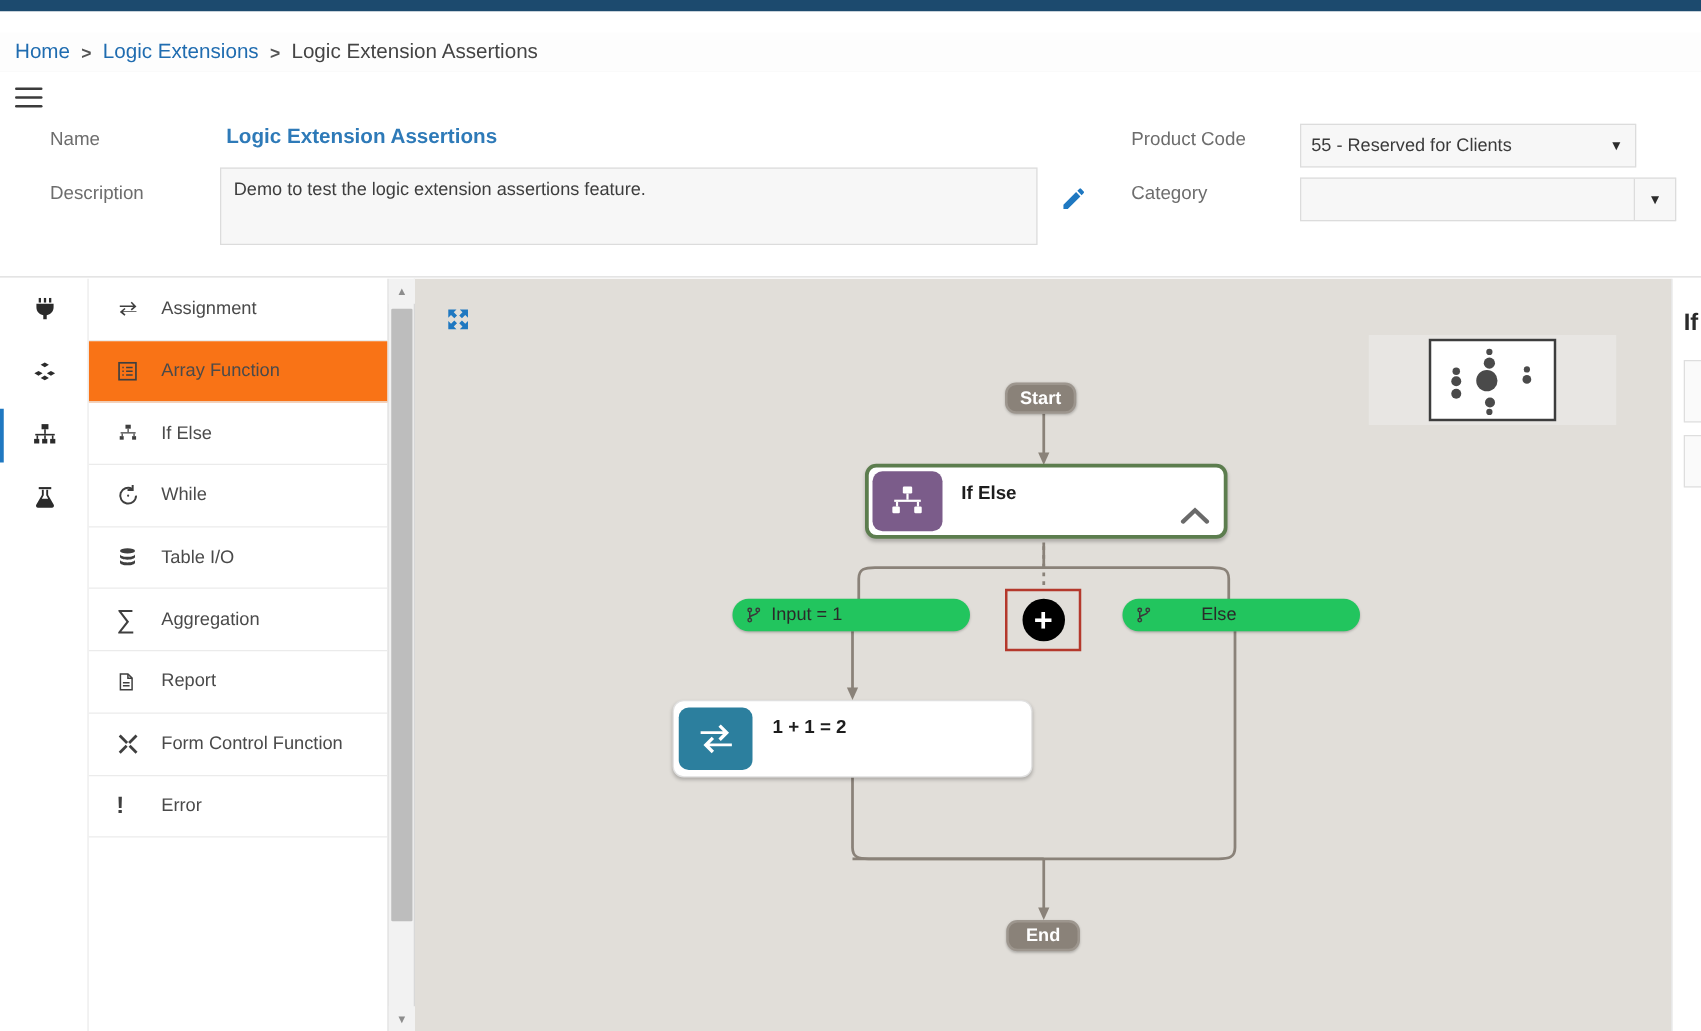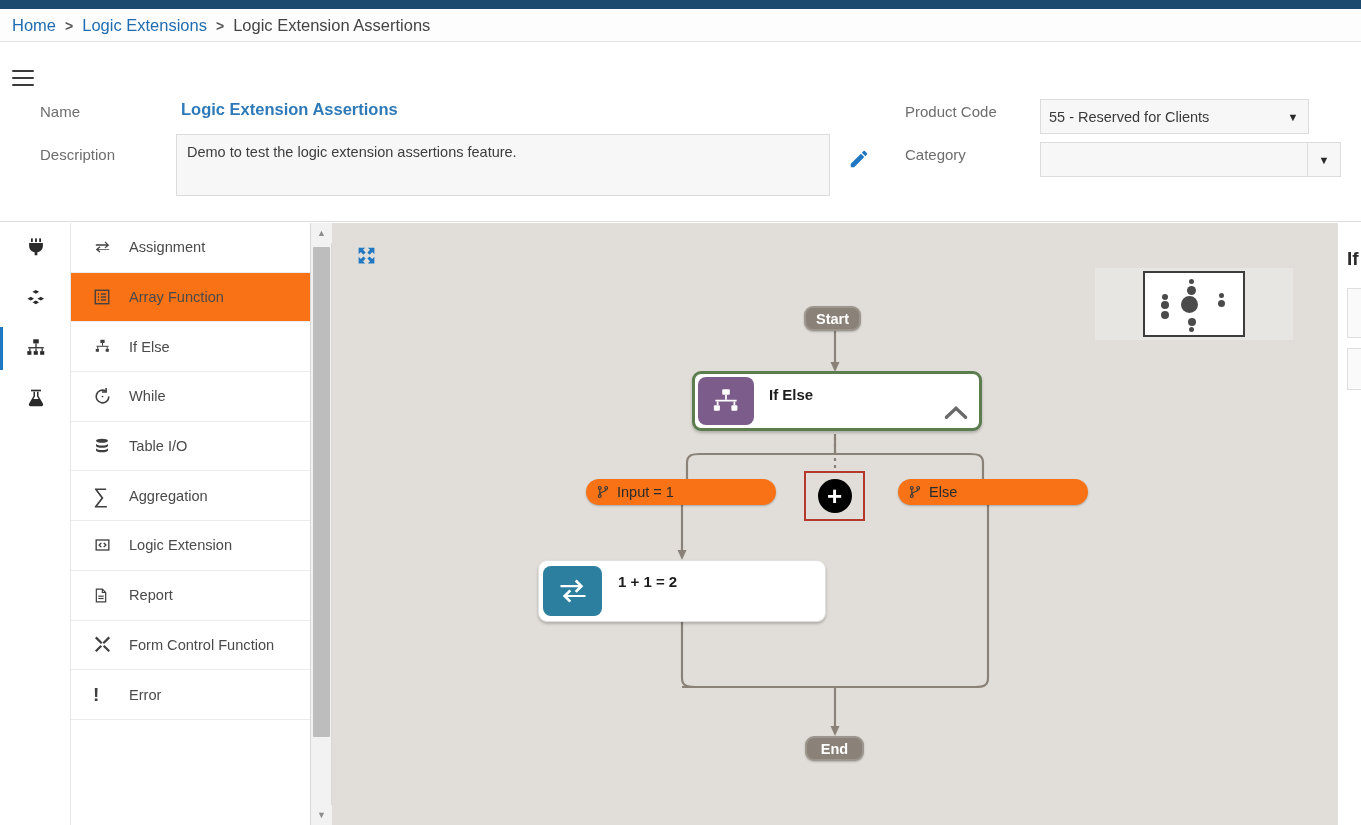--- a/index.html
+++ b/index.html
@@ -16,21 +16,21 @@
   #app { position: relative; width: 1361px; height: 825px; overflow: hidden; }
 
   
   .brandbar {
     position: absolute; top: 0; left: 0; width: 1361px; height: 9px;
     background: #1c4a6e;
   }
 
   
   .breadcrumb {
-    position: absolute; top: 10px; left: 0; width: 1361px; height: 32px;
+    position: absolute; top: 26px; left: 0; width: 1361px; height: 32px;
     background: #fdfdfd;
     border-bottom: 1px solid #e2e2e2;
     display: flex; align-items: center;
     padding-left: 12px;
     font-size: 16.5px;
   }
   .crumb-link { color: #1f6cb0; cursor: pointer; white-space: nowrap; }
   .crumb-current { color: #444; white-space: nowrap; }
   .crumb-sep { color: #555; margin: 0 9px; font-weight: bold; font-size: 14px; }
 
@@ -193,27 +193,27 @@
     flex: 1; display: flex; align-items: flex-start;
     padding: 12px 0 0 12px;
     font-weight: bold; font-size: 15px; color: #1d1d1d;
   }
   .collapse-chev {
     position: absolute; right: 10px; bottom: 4px;
     color: #6a6a6a; cursor: pointer;
   }
 
   .branch-pill {
-    position: absolute; height: 26px; background: #f97316;
+    position: absolute; height: 26px; background: #22c55e;
     border-radius: 13px; box-shadow: 0 1px 2px rgba(0,0,0,.25);
     display: flex; align-items: center; padding-left: 10px;
     font-size: 14.5px; color: #2a2a2a; cursor: pointer;
   }
   #branch-if   { left: 254px; top: 256px; width: 190px; }
-  #branch-else { left: 566px; top: 256px; width: 190px; }
+  #branch-else { left: 566px; top: 256px; width: 190px; gap: 32px; }
   .branch-ico { margin-right: 7px; display: flex; align-items: center; color: #3a3a3a; }
 
   .add-branch-box {
     position: absolute; left: 472px; top: 248px;
     width: 61px; height: 50px;
     border: 2px solid #b4382c;
     background: transparent;
     display: flex; align-items: center; justify-content: center;
     cursor: pointer;
   }
@@ -395,29 +395,20 @@
       </span>
       <span class="pal-label">Table I/O</span>
     </div>
 
     <div class="pal-row">
       <span class="pal-icon" style="font-size:21px;color:#3f3f3f;">∑</span>
       <span class="pal-label">Aggregation</span>
     </div>
 
 
-    <div class="pal-row">
-      <span class="pal-icon">
-        <svg width="19" height="16" viewBox="0 0 24 24" fill="none" stroke="#3f3f3f" stroke-width="2">
-          <rect x="2.5" y="4.5" width="19" height="15"></rect>
-          <path d="M9.5 9.5L7 12l2.5 2.5M14.5 9.5L17 12l-2.5 2.5" stroke-linecap="square"></path>
-        </svg>
-      </span>
-      <span class="pal-label">Logic Extension</span>
-    </div>
 
     <div class="pal-row">
       <span class="pal-icon">
         <svg width="16" height="19" viewBox="0 0 24 24" fill="none" stroke="#3f3f3f" stroke-width="1.8">
           <path d="M5 2.5h9l5 5v14H5z"></path>
           <path d="M14 2.5v5h5"></path>
           <line x1="8" y1="13" x2="16" y2="13"></line>
             <line x1="8" y1="16.5" x2="16" y2="16.5"></line>
         </svg>
       </span>

